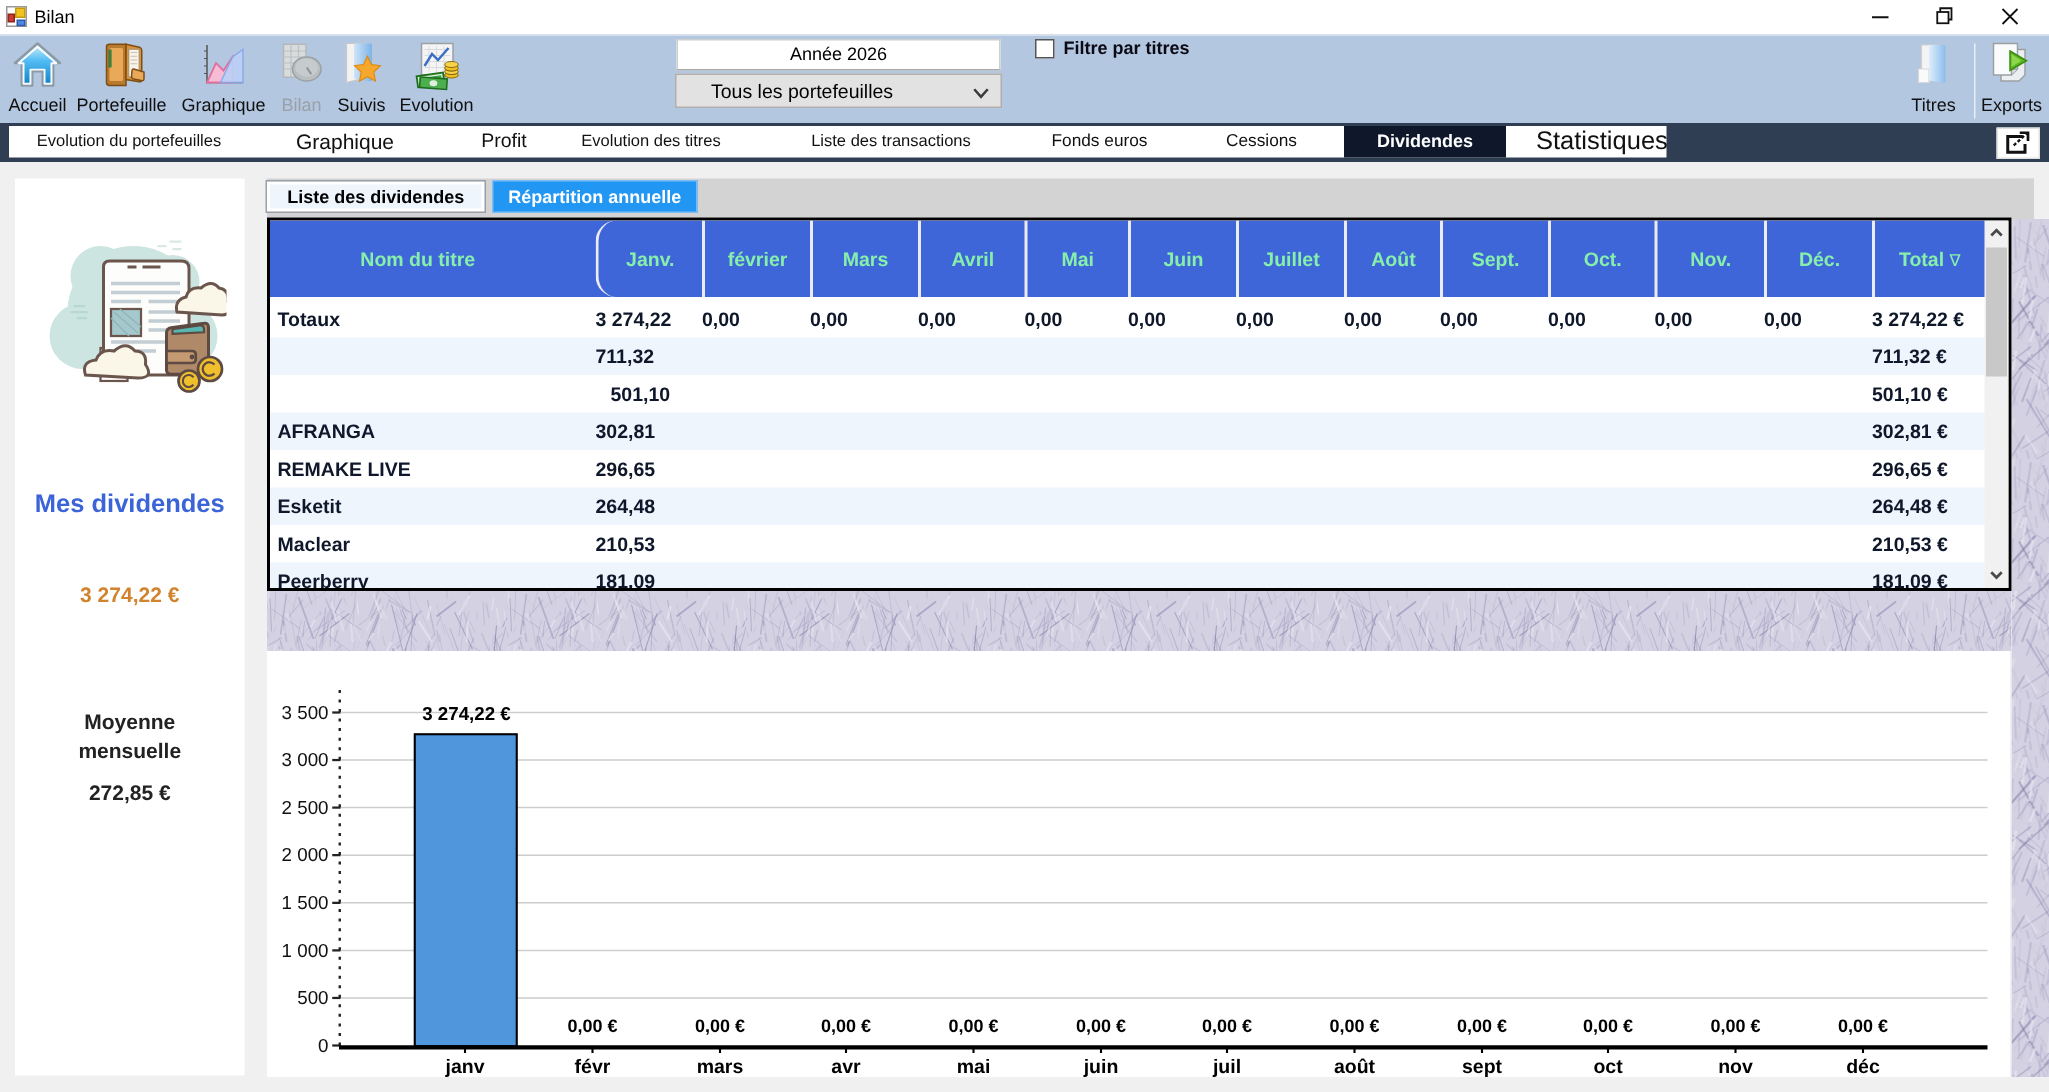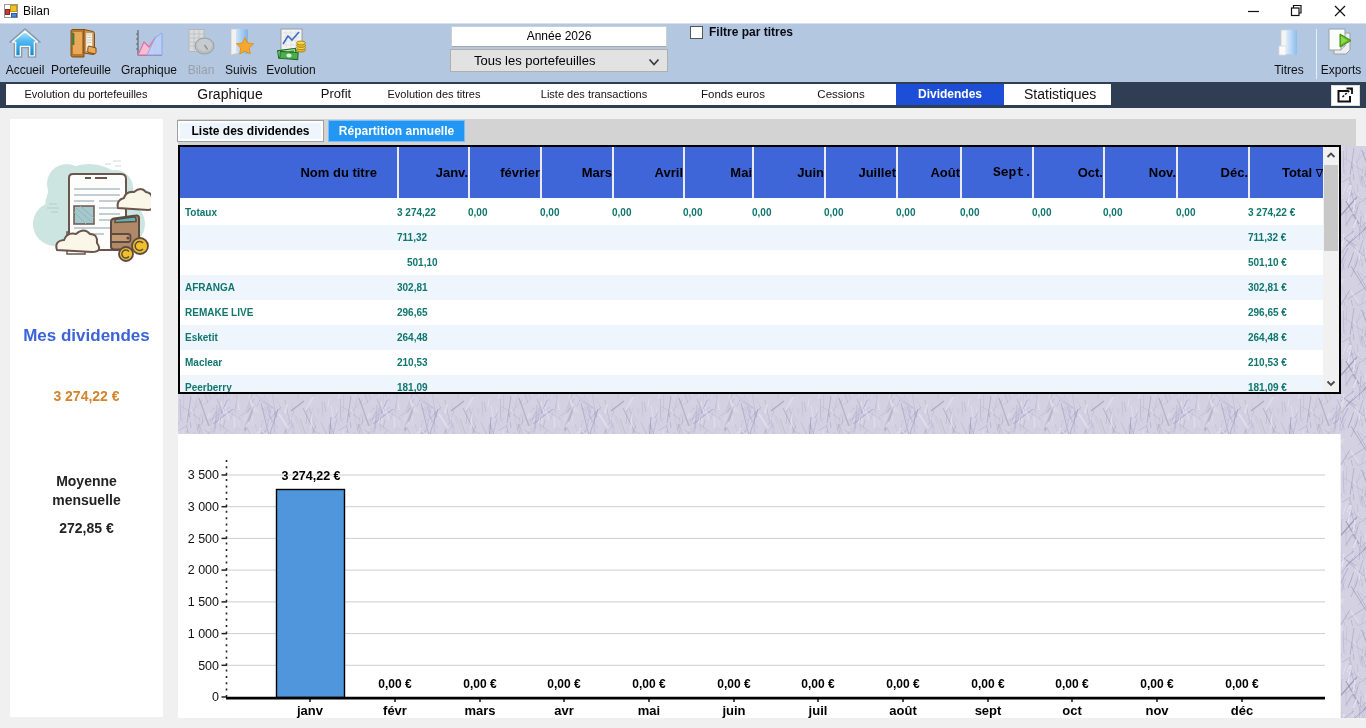--- a/index.html
+++ b/index.html
@@ -13,37 +13,37 @@
 .tbtn svg{display:block;margin:0 auto}
 
 #yearbox{left:451px;top:2px;width:216px;height:21px;background:#fff;border:1px solid #cfcfcf;border-bottom:1px solid #a8a8a8;text-align:center;font-size:12px;line-height:19px;color:#000}
 #combo{left:450px;top:25px;width:218px;height:23px;background:#e2e2e2;border:1px solid #b2aeaa;font-size:13px;line-height:21px;color:#000;padding-left:23px}
 #cbx{left:690px;top:2px;width:13px;height:13px;background:#fff;border:1px solid #555}
 #cbxlbl{left:709px;top:1px;font-size:12px;font-weight:700;color:#0a0a14}
 
 #tabbar{left:0;top:82px;width:1366px;height:26px;background:#2f3e52}
 #tabwhite{left:6px;top:2px;width:1105px;height:21px;background:#fff}
 .tab{position:absolute;top:2px;height:21px;line-height:20px;font-size:11.5px;color:#111;text-align:center}
-#tabgreen{left:896px;top:2px;width:108px;height:21px;background:#1d4ed8;color:#fff;font-weight:700;font-size:12px;line-height:20px;text-align:center}
+#tabgreen{left:896px;top:2px;width:108px;height:21px;background:#0f172a;color:#fff;font-weight:700;font-size:12px;line-height:20px;text-align:center}
 
 #sidebar{left:10px;top:119px;width:153px;height:598px;background:#fff;text-align:center}
 #mesdiv{left:10px;top:326px;width:153px;font-size:17px;font-weight:700;color:#3a64d8;text-align:center}
 #orange{left:10px;top:388px;width:153px;font-size:14px;font-weight:700;color:#d2832e;text-align:center}
 #moy{left:10px;top:472px;width:153px;font-size:14px;font-weight:700;color:#222;text-align:center;line-height:19px}
 #moyval{left:10px;top:520px;width:153px;font-size:14px;font-weight:700;color:#222;text-align:center}
 
 #grayband{left:178px;top:119px;width:1178px;height:27px;background:#d3d3d3}
 
 #btn1{left:177px;top:120px;width:147px;height:22px;background:#eef5fc;border:1px solid #9aa0a6;box-shadow:inset 0 0 0 2px #fff;font-size:12px;font-weight:700;color:#000;text-align:center;line-height:20px}
 #btn2{left:328px;top:120px;width:137px;height:22px;background:#2196f3;border:1px solid #7dbdf7;font-size:12px;font-weight:700;color:#fff;text-align:center;line-height:20px}
 
 #table{left:178px;top:145px;width:1163px;height:249px;background:#fff;border:2px solid #000;overflow:hidden}
 #thead{position:absolute;left:0;top:0;width:1145px;height:51px;background:#3f66d8}
-.th{position:absolute;top:0;height:51px;color:#000000;font-weight:700;font-size:13px;text-align:right;line-height:51px;border-left:2px solid #eceaf2}
-.row{position:absolute;left:0;width:1145px;height:25px;font-size:10px;font-weight:700;color:#0f766e}
+.th{position:absolute;top:0;height:51px;color:#86efac;font-weight:700;font-size:13px;text-align:center;line-height:51px;border-left:2px solid #eceaf2}
+.row{position:absolute;left:0;width:1145px;height:25px;font-size:13px;font-weight:700;color:#0f172a}
 .row.alt{background:#eef5fd}
 .cell{position:absolute;top:0;height:25px;line-height:25px}
 .cl{text-align:left;padding-left:5px}
 .cr{padding-right:10px}
 
 #vsb{position:absolute;right:0;top:0;width:16px;height:245px;background:#f1f1f1}
 #vsb .thumb{position:absolute;left:1px;top:18px;width:14px;height:86px;background:#c8c8c8}
 
 #chartpanel{left:178px;top:434px;width:1162px;height:284px;background:#fff}
 #bottomstrip{left:0;top:718px;width:1366px;height:10px;background:#f0f0f0}
@@ -903,21 +903,21 @@
 </div>
 <div class="abs" id="tabbar">
 <div class="abs" id="tabwhite"></div>
 <div class="tab" style="left:16px;width:140px;font-size:11px;font-weight:400">Evolution du portefeuilles</div>
 <div class="tab" style="left:186px;width:88px;font-size:14px;font-weight:400">Graphique</div>
 <div class="tab" style="left:308px;width:56px;font-size:13px;font-weight:400">Profit</div>
 <div class="tab" style="left:379px;width:110px;font-size:11px;font-weight:400">Evolution des titres</div>
 <div class="tab" style="left:538px;width:112px;font-size:11px;font-weight:400">Liste des transactions</div>
 <div class="tab" style="left:700px;width:66px;font-size:11.5px;font-weight:400;left:700px">Fonds euros</div>
 <div class="tab" style="left:808px;width:66px;font-size:11.5px;font-weight:400">Cessions</div>
-<div class="tab" style="left:1024px;width:66px;font-size:14px;font-weight:400">Statistiques</div>
+<div class="tab" style="left:1024px;width:66px;font-size:17px;font-weight:400">Statistiques</div>
 <div class="abs" id="tabgreen">Dividendes</div>
 <div class="abs" style="left:1331px;top:3px;width:29px;height:21px;background:#fff;border:1px solid #e0e0e0"><svg width="27" height="19" viewBox="0 0 27 19">
         <path d="M16.5 5 H6.5 V15.5 H18 V10" fill="none" stroke="#111" stroke-width="2"></path>
         <path d="M10.5 11 L19.5 2.5" stroke="#111" stroke-width="1.6" stroke-dasharray="2.2 1.4"></path>
         <path d="M14.5 2.5 H20 V8" fill="none" stroke="#111" stroke-width="1.8"></path>
       </svg></div>
 </div>
 <div class="abs" id="sidebar"></div>
 <svg class="abs" style="left:27px;top:146px" width="124" height="128" viewBox="0 0 124 128">
     <g fill="#cde5e0">
@@ -963,29 +963,29 @@
   </svg>
 <svg class="abs" style="left:178px;top:394px" width="1163px" height="40">
     <rect width="1163" height="40" fill="url(#tex)"></rect>
   </svg>
 <svg class="abs" style="left:1341px;top:119px" width="15" height="27">
     <rect width="15" height="27" fill="#d3d3d3"></rect>
   </svg>
 <div class="abs" id="table">
 <div id="thead">
 <div class="th" style="left:0px;width:217px;border-left:none;padding-right:20px">Nom du titre</div>
-<div class="th" style="left:217px;width:71px;">Janv.</div>
+<div class="th" style="left:217px;width:71px;border-radius:14px;">Janv.</div>
 <div class="th" style="left:288px;width:72px;">février</div>
 <div class="th" style="left:360px;width:72px;">Mars</div>
 <div class="th" style="left:432px;width:71px;">Avril</div>
 <div class="th" style="left:503px;width:69px;">Mai</div>
 <div class="th" style="left:572px;width:72px;">Juin</div>
 <div class="th" style="left:644px;width:72px;">Juillet</div>
 <div class="th" style="left:716px;width:64px;">Août</div>
-<div class="th" style="left:780px;width:72px;font-family:Liberation Mono, monospace;">Sept.</div>
+<div class="th" style="left:780px;width:72px;">Sept.</div>
 <div class="th" style="left:852px;width:71px;">Oct.</div>
 <div class="th" style="left:923px;width:73px;">Nov.</div>
 <div class="th" style="left:996px;width:72px;">Déc.</div>
 <div class="th" style="left:1068px;width:75px;">Total <span style="font-weight:400;font-size:11px">∇</span></div>
 </div>
 <div class="row" style="top:53px">
 <div class="cell cl" style="left:0;width:217px">Totaux</div>
 <div class="cell cr" style="left:217px;width:71px">3 274,22</div>
 <div class="cell cr" style="left:288px;width:72px">0,00</div>
 <div class="cell cr" style="left:360px;width:72px">0,00</div>

